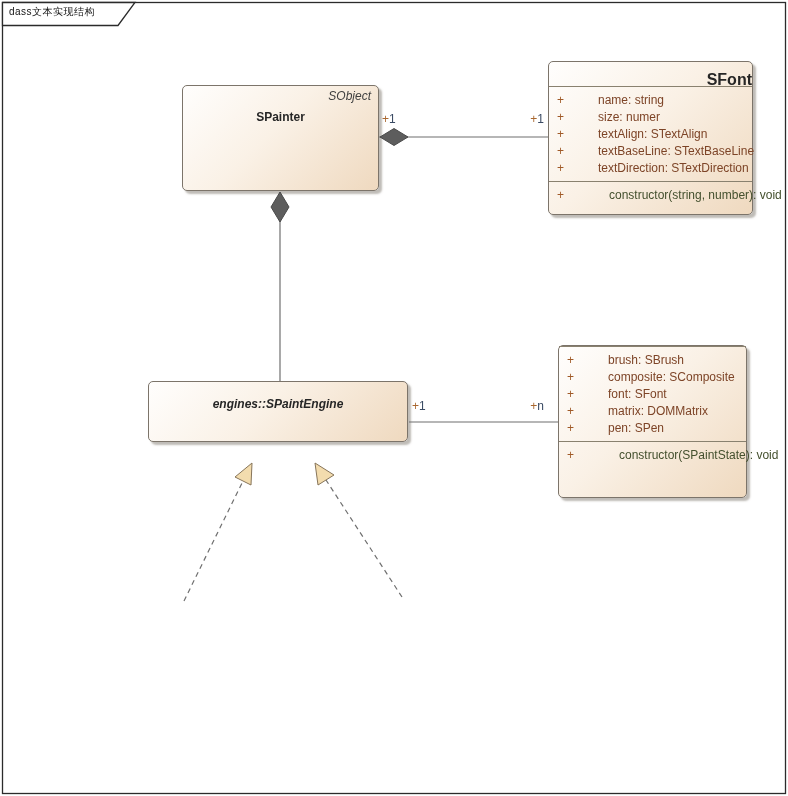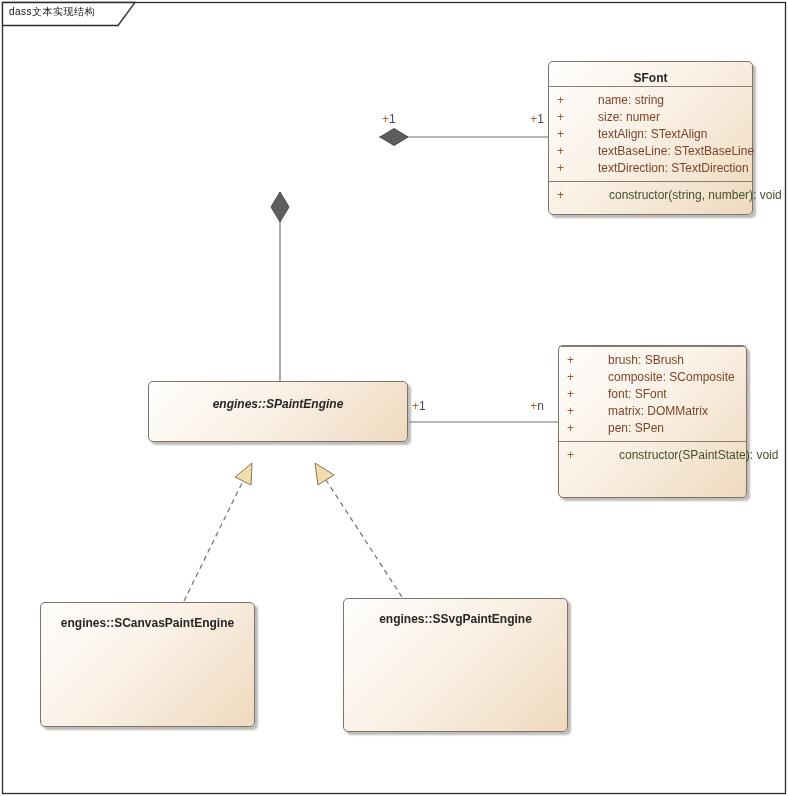--- a/index.html
+++ b/index.html
@@ -24,21 +24,21 @@
     font-weight:bold;font-size:12px;color:#262626;text-align:center;
   }
   .simple .cls-title{padding-top:24px;}
   .low-title .cls-title{padding-top:13px;}
   .abstract .cls-title{font-style:italic;padding-top:15px;}
   .annotation{
     position:absolute;top:3px;right:7px;
     font-style:italic;font-size:12px;color:#3f3f3f;
   }
   .cls-header{
-    font-weight:bold;font-size:12px;text-align:center;
+    font-weight:bold;font-size:16px;text-align:right;
     padding-top:9px;height:24px;box-sizing:border-box;
   }
   .sep{height:0;border-top:1px solid #89816f;}
   .attrs{padding:5px 0 4px 0;}
   .ops{padding:5px 0 4px 0;}
   .row{display:flex;height:17px;line-height:17px;font-size:12px;}
   .vis{width:21px;padding-left:8px;color:#a05a28;flex:none;}
   .attr-text{color:#7d4427;white-space:nowrap;margin-left:20px;}
   .op-text{color:#44502e;white-space:nowrap;margin-left:31px;}
 
@@ -57,20 +57,24 @@
   }
 
   svg.overlay{position:absolute;inset:0;pointer-events:none;}
   svg.overlay .hit{pointer-events:stroke;}
 </style>
 </head>
 <body>
 
 <div id="diagram">
 
+  <div class="cls simple" style="left:182px;top:85px;width:197px;height:106px;">
+    <span class="annotation">SObject</span>
+    <div class="cls-title">SPainter</div>
+  </div>
 
   <div class="cls" style="left:548px;top:61px;width:205px;height:154px;">
     <div class="cls-header">SFont</div>
     <div class="sep"></div>
     <div class="attrs">
       <div class="row">
         <span class="vis">+</span>
         <span class="attr-text">name: string</span>
       </div>
       <div class="row">
@@ -129,27 +133,21 @@
         <span class="vis">+</span>
         <span class="op-text">constructor(SPaintState): void</span>
       </div>
     </div>
   </div>
 
   <div class="cls abstract" style="left:148px;top:381px;width:260px;height:61px;">
     <div class="cls-title">engines::SPaintEngine</div>
   </div>
 
-  <div class="cls low-title" style="left:40px;top:602px;width:215px;height:125px;">
-    <div class="cls-title">engines::SCanvasPaintEngine</div>
-  </div>
 
-  <div class="cls low-title" style="left:343px;top:598px;width:225px;height:134px;">
-    <div class="cls-title">engines::SSvgPaintEngine</div>
-  </div>
 
   <svg class="overlay" width="788" height="796" viewBox="0 0 788 796">
 
     <g>
       <rect x="2.5" y="2.5" width="783" height="791" fill="none" stroke="#2b2b2b" stroke-width="1.3"></rect>
       <path d="M2.5,2.5 H135 L118,25.5 H2.5 Z" fill="#ffffff" stroke="#2b2b2b" stroke-width="1.3"></path>
     </g>
 
     <g class="hit">
       <line x1="379" y1="137" x2="548" y2="137" stroke="#6f6f6f" stroke-width="1.2"></line>

